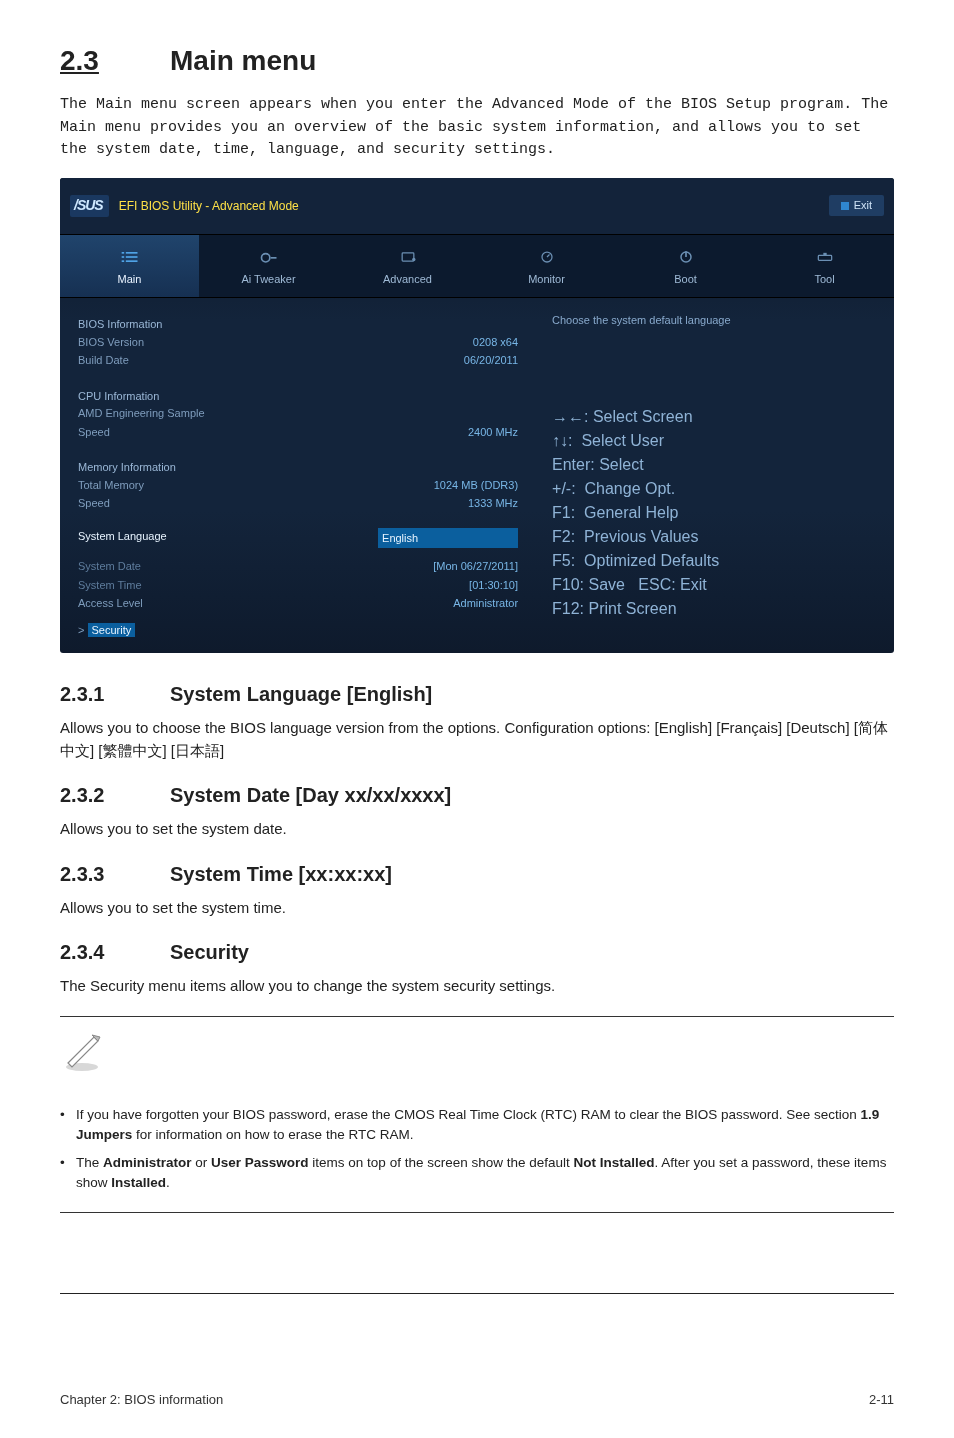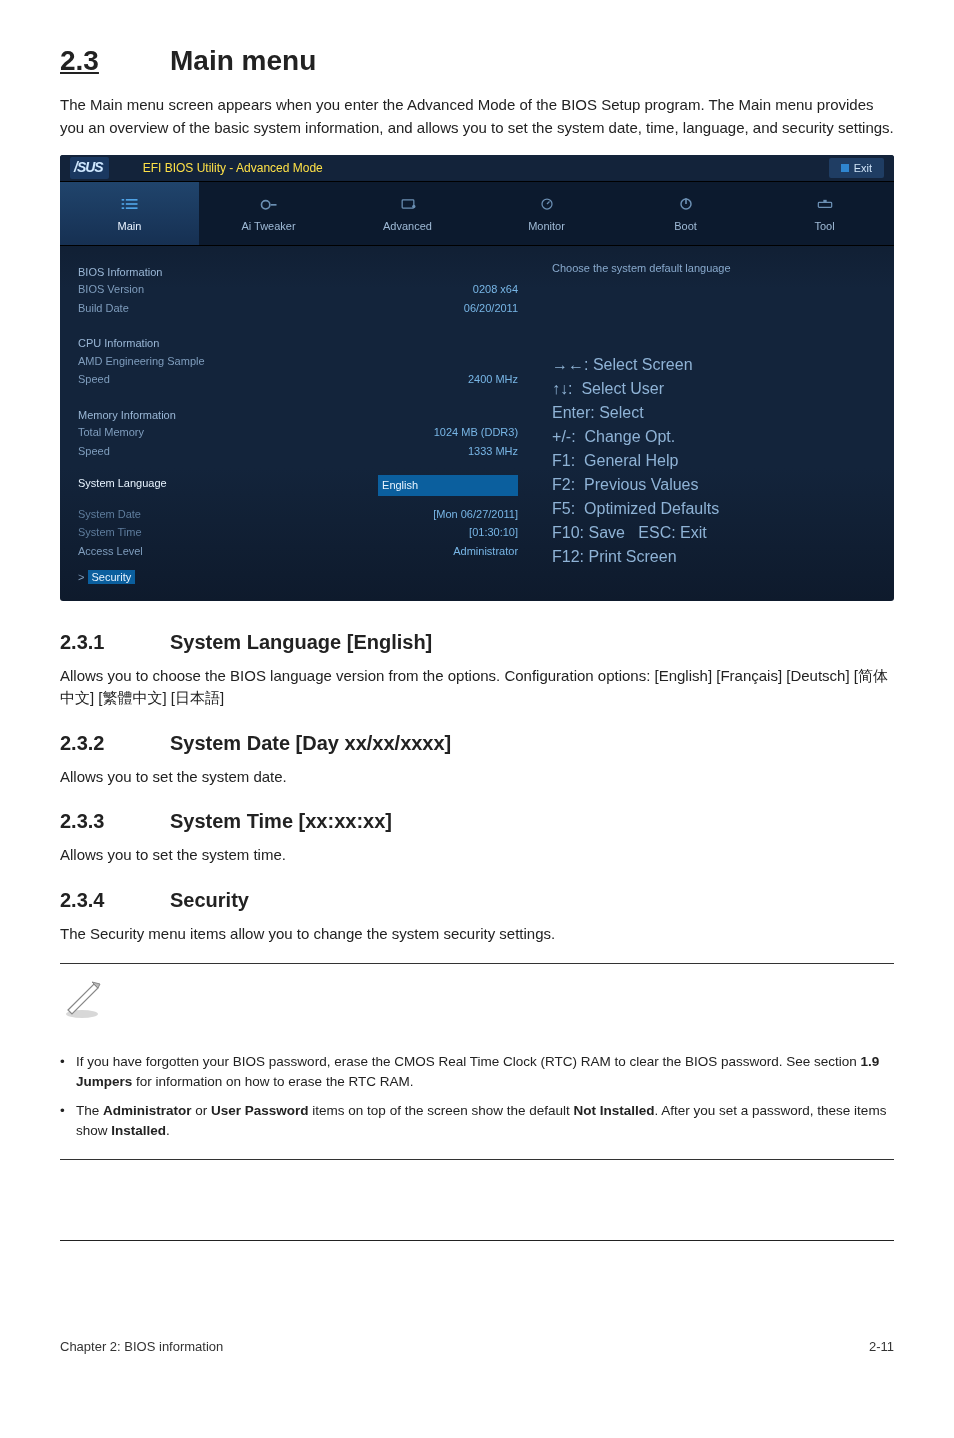--- a/index.html
+++ b/index.html
@@ -11,39 +11,38 @@
     padding: 40px 60px 30px 60px;
     font-size: 14px;
     line-height: 1.5;
   }
   h1.sec {
     font-size: 28px;
     font-weight: bold;
     margin-bottom: 12px;
   }
   h1.sec .num { display: inline-block; width: 110px; text-decoration: underline; }
-  p.body { font-size: 15px; margin-bottom: 16px; }
+  p.body { font-size: 15px; margin-bottom: 16px; font-family: Liberation Mono, monospace; }
 
   
   .bios {
     width: 100%;
     background: linear-gradient(#0c1626, #13243b 30%, #13243b 70%, #0e1a2c);
     color: #a9c2de;
     border-radius: 3px;
     overflow: hidden;
     font-size: 11px;
     margin-bottom: 26px;
   }
   .bios-top {
     display: flex;
     align-items: center;
     background: #13233a;
-    padding: 2px 10px;
+    padding: 17px 10px;
     border-bottom: 1px solid #000;
-    gap: 24px;
   }
   .bios-logo {
     font-weight: bold;
     font-style: italic;
     font-size: 14px;
     color: #cfe8ff;
     letter-spacing: -1px;
     margin-right: 10px;
     background: #1a3860;
     padding: 0 6px 1px 4px;

